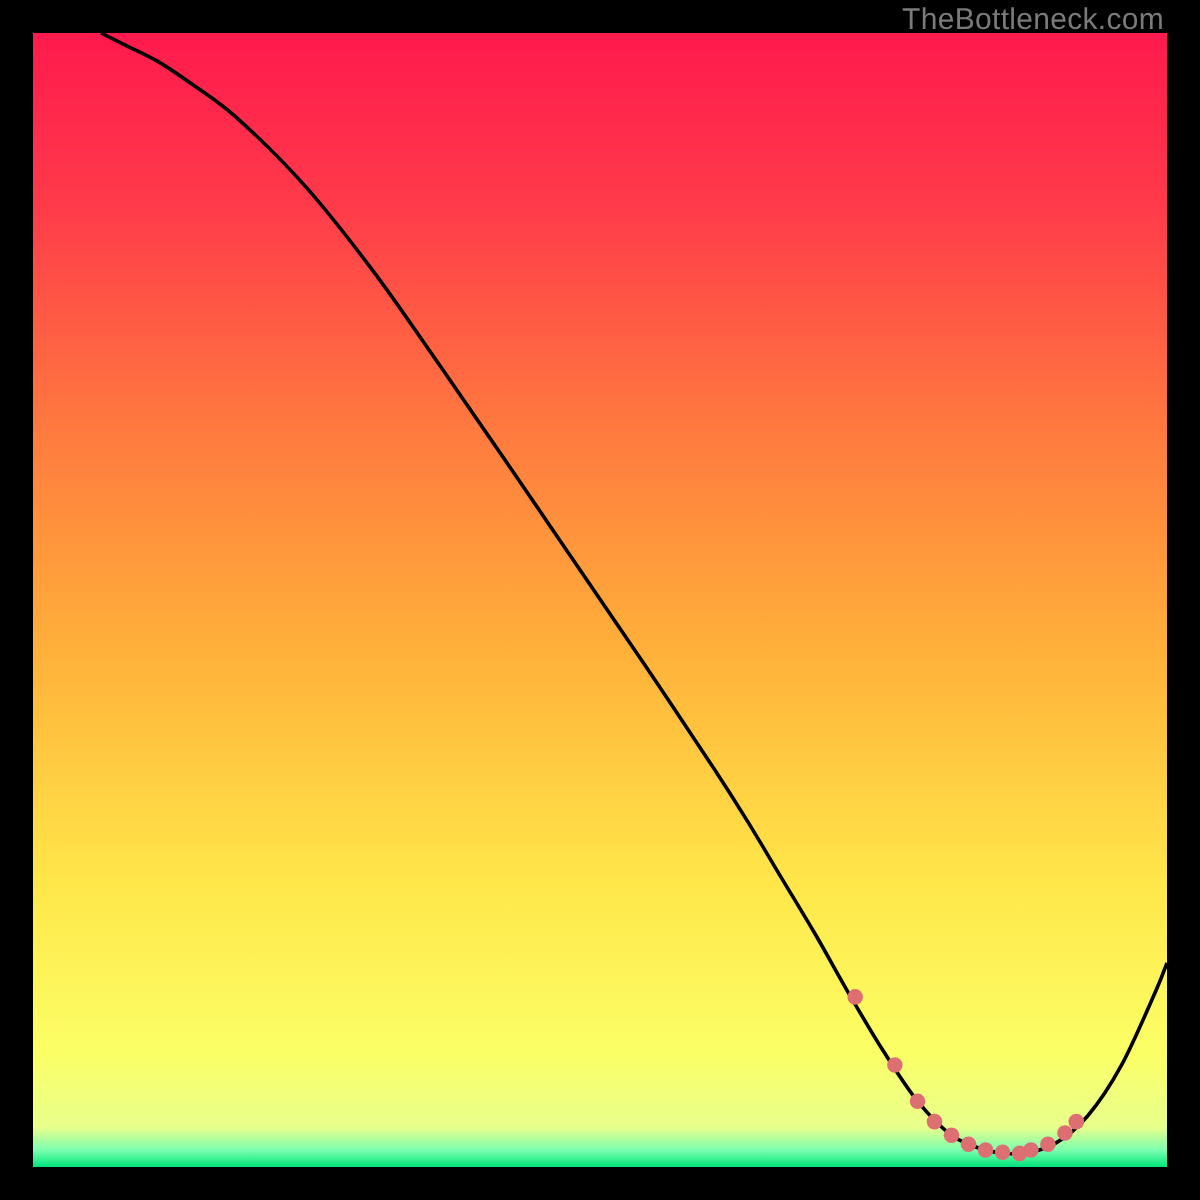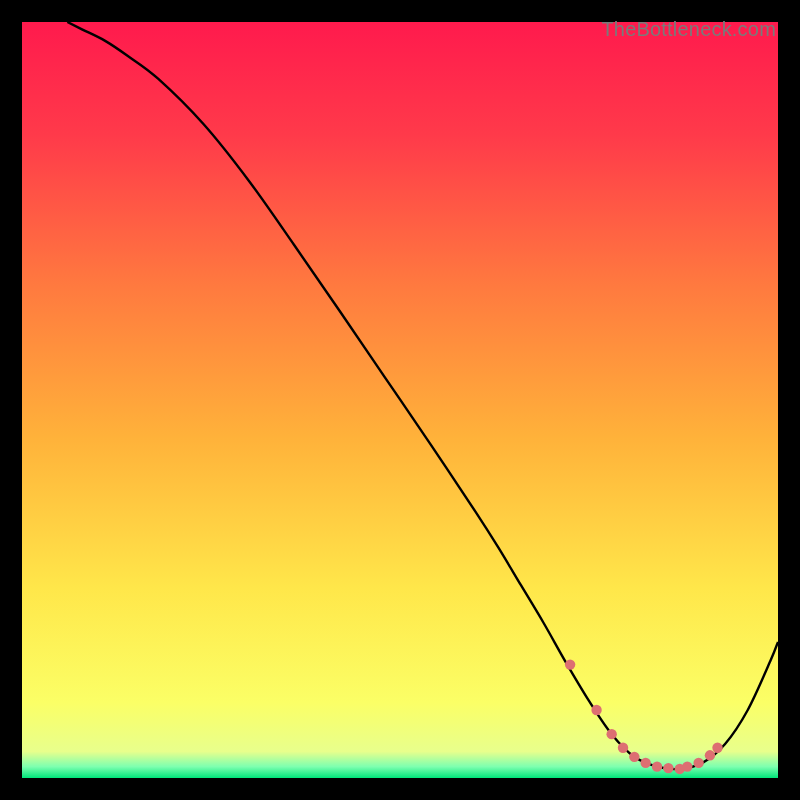--- a/index.html
+++ b/index.html
@@ -21,21 +21,21 @@
   }
   .plot {
     position: absolute;
     left: 0;
     top: 0;
     width: 756px;
     height: 756px;
   }
   .watermark {
     position: absolute;
-    top: 18px;
+    top: 2px;
     right: 24px;
     color: #7a7a7a;
     font-size: 20px;
     font-weight: 500;
     letter-spacing: 0.2px;
   }
 </style>
 </head>
 <body>
 

